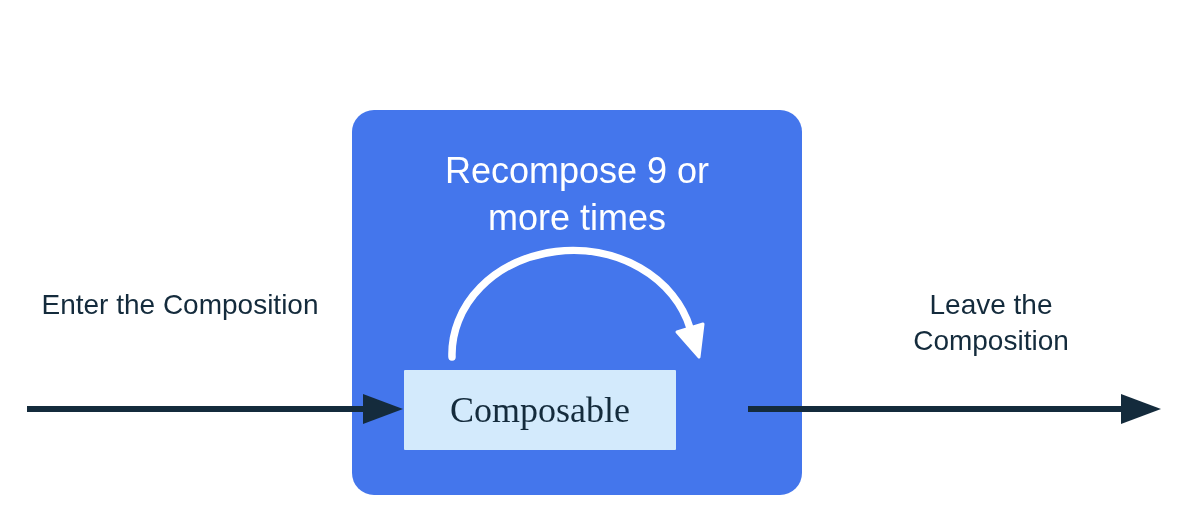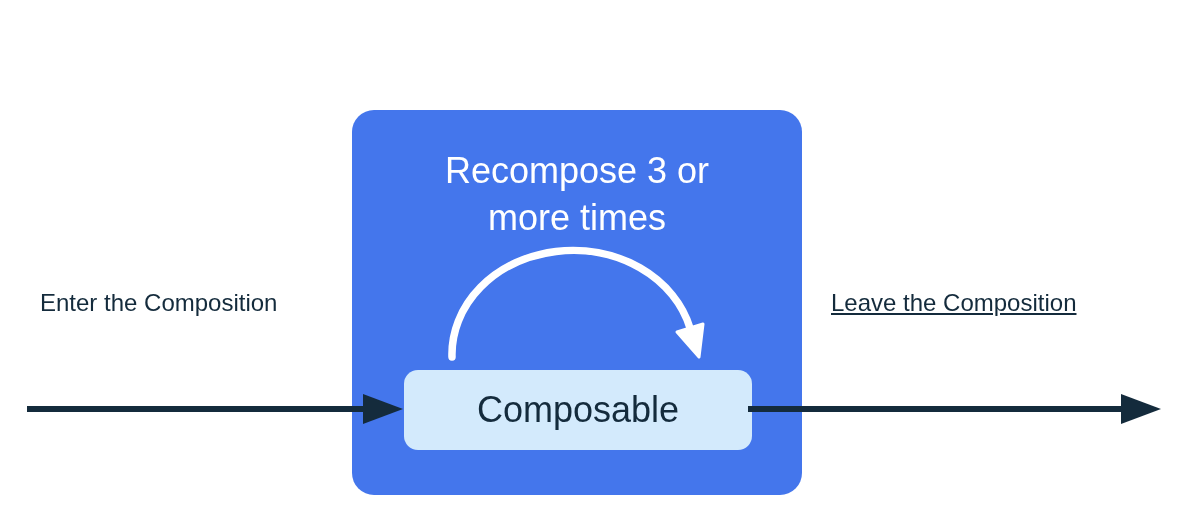--- a/index.html
+++ b/index.html
@@ -49,63 +49,65 @@
     width: 320px;
     text-align: center;
     font-size: 36px;
     line-height: 1.3;
     color: var(--text-white);
   }
   .composable-box {
     position: absolute;
     left: 52px;
     top: 260px;
-    width: 348px;
+    width: 272px;
     height: 80px;
     background: var(--composable-blue);
-    border-radius: 14px;
+    border-radius: 1px;
     display: flex;
     align-items: center;
     justify-content: center;
+    font-family: Liberation Serif, serif;
   }
   .composable-box span {
     font-size: 36px;
     color: var(--ink-navy);
   }
   .side-label {
     position: absolute;
     top: 287px;
     width: 280px;
-    font-size: 24px;
+    text-align: center;
+    font-size: 28px;
     line-height: 1.3;
     color: var(--ink-navy);
   }
   .label-enter { left: 40px; }
-  .label-leave { left: 831px; text-decoration: underline; }
+  .label-leave { left: 851px; }
   .overlay {
     position: absolute;
     left: 0;
     top: 0;
     width: 1191px;
     height: 512px;
     pointer-events: none;
   }
   .overlay .dark-stroke { stroke: var(--ink-navy); }
   .overlay .dark-fill   { fill: var(--ink-navy); }
   .overlay .white-stroke { stroke: var(--text-white); }
   .overlay .white-fill   { fill: var(--text-white); stroke: var(--text-white); }
 </style>
 </head>
 <body>
 
 <div class="canvas">
 
 
   <div class="composition-box">
-    <div class="recompose-label">Recompose 3 or more times</div>
+    <div class="recompose-label">Recompose 9 or more times</div>
 
     <div class="composable-box">
       <span>Composable</span>
     </div>
   </div>
 
   <div class="side-label label-enter">Enter the Composition</div>
 
   <div class="side-label label-leave">Leave the Composition</div>
 

